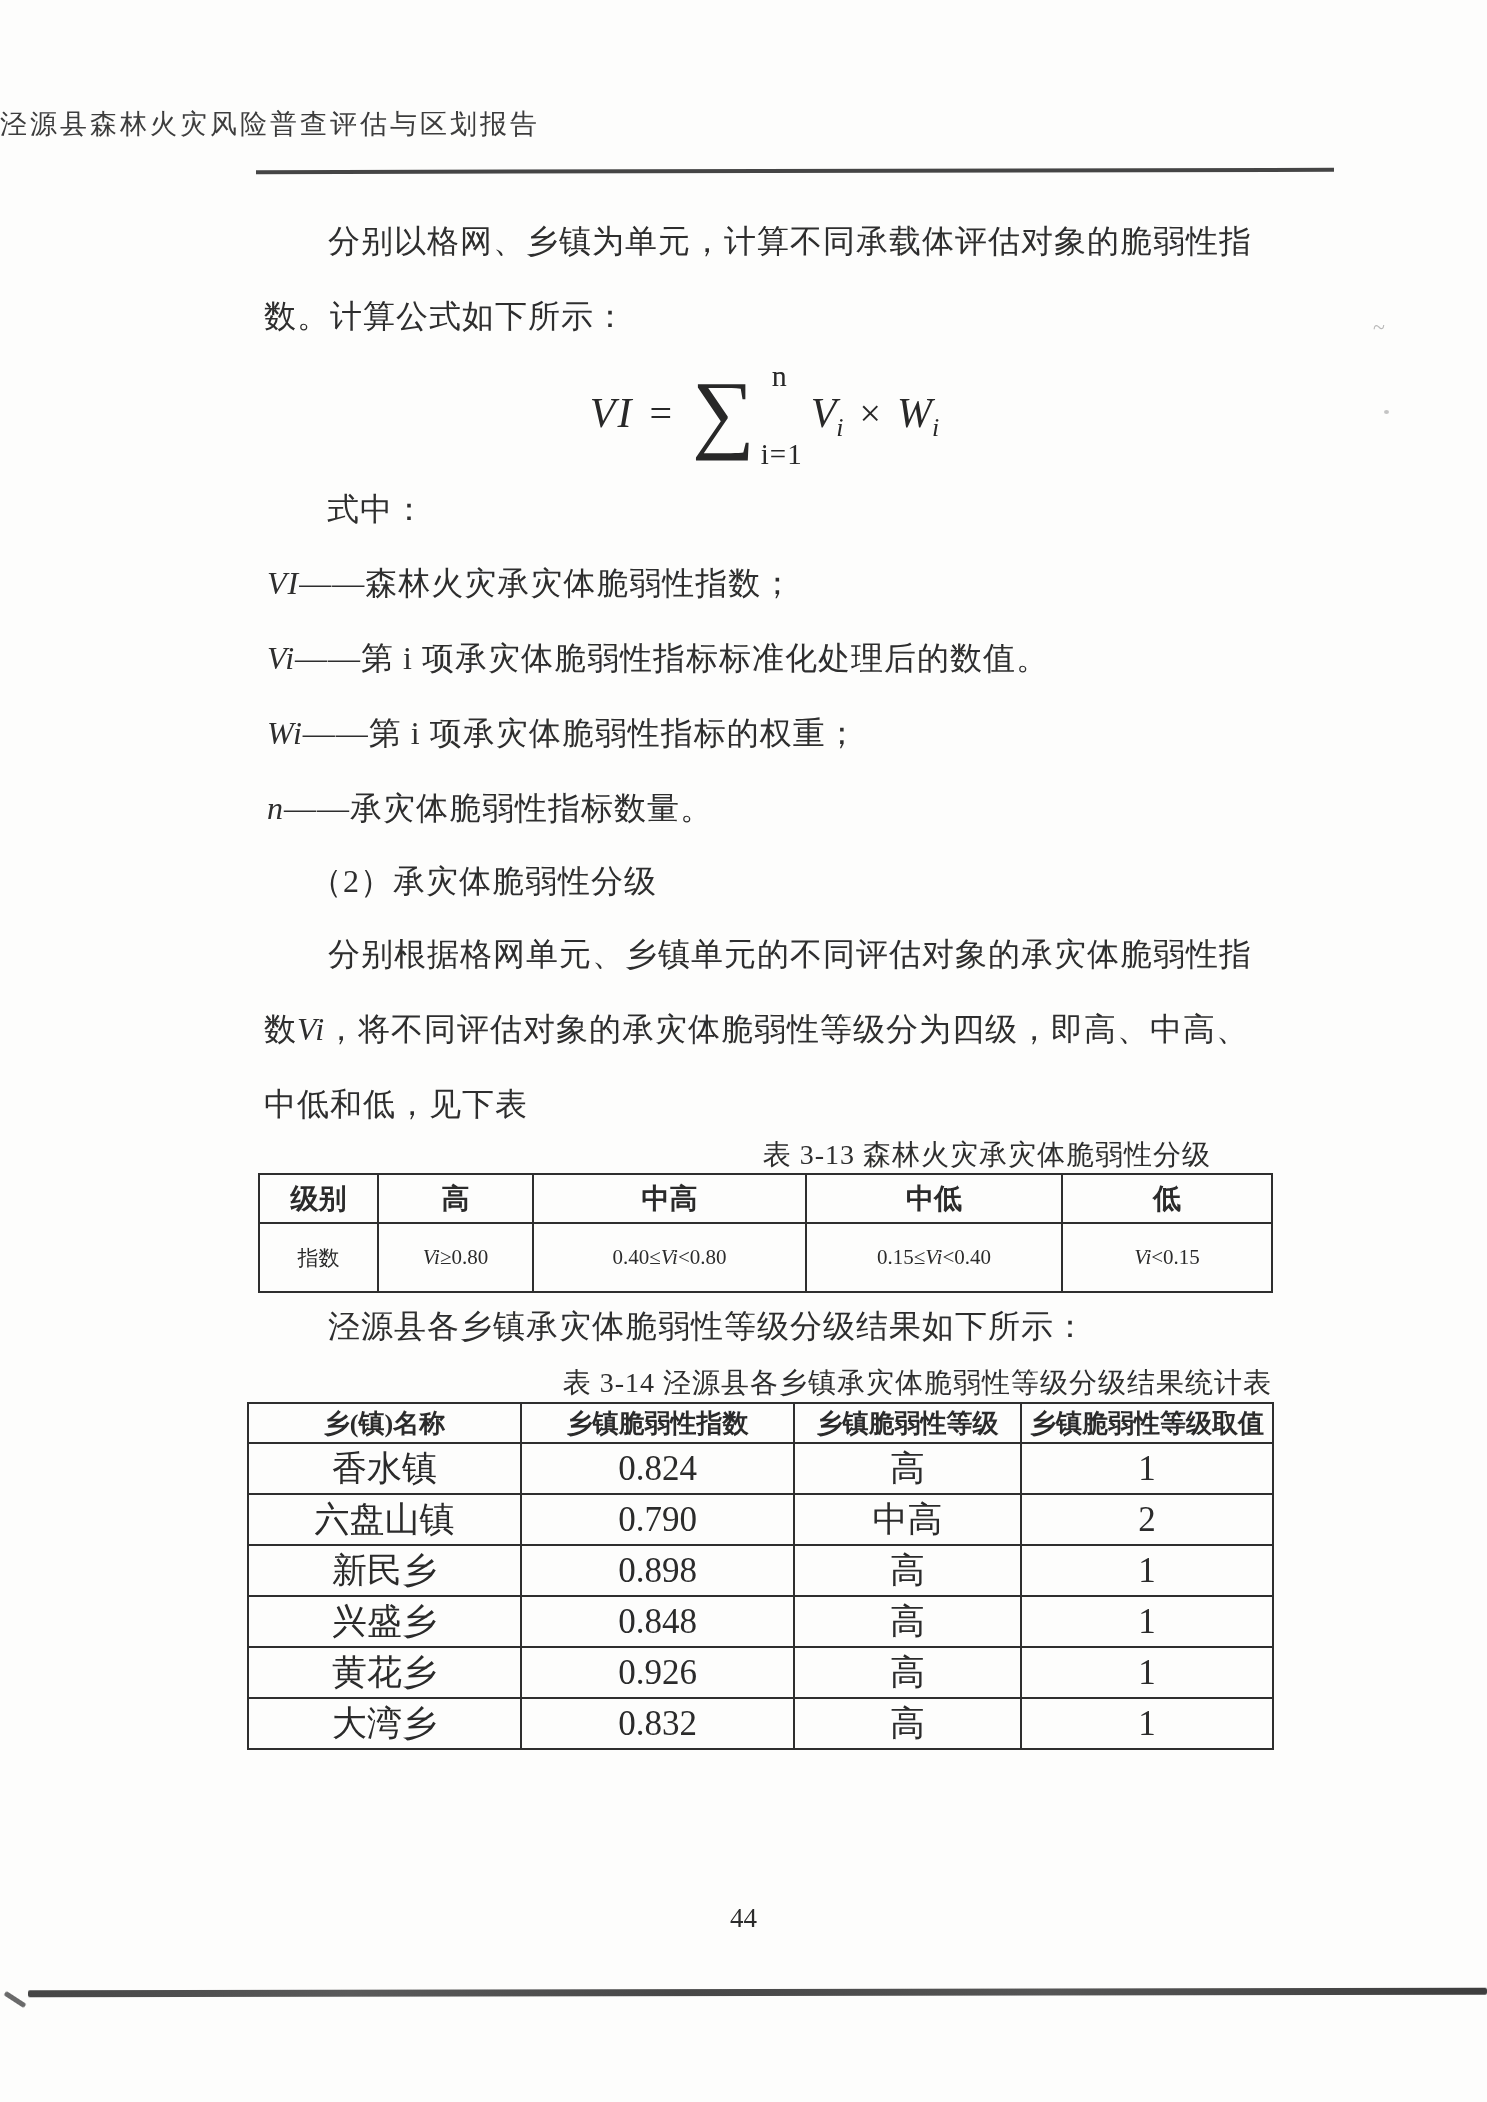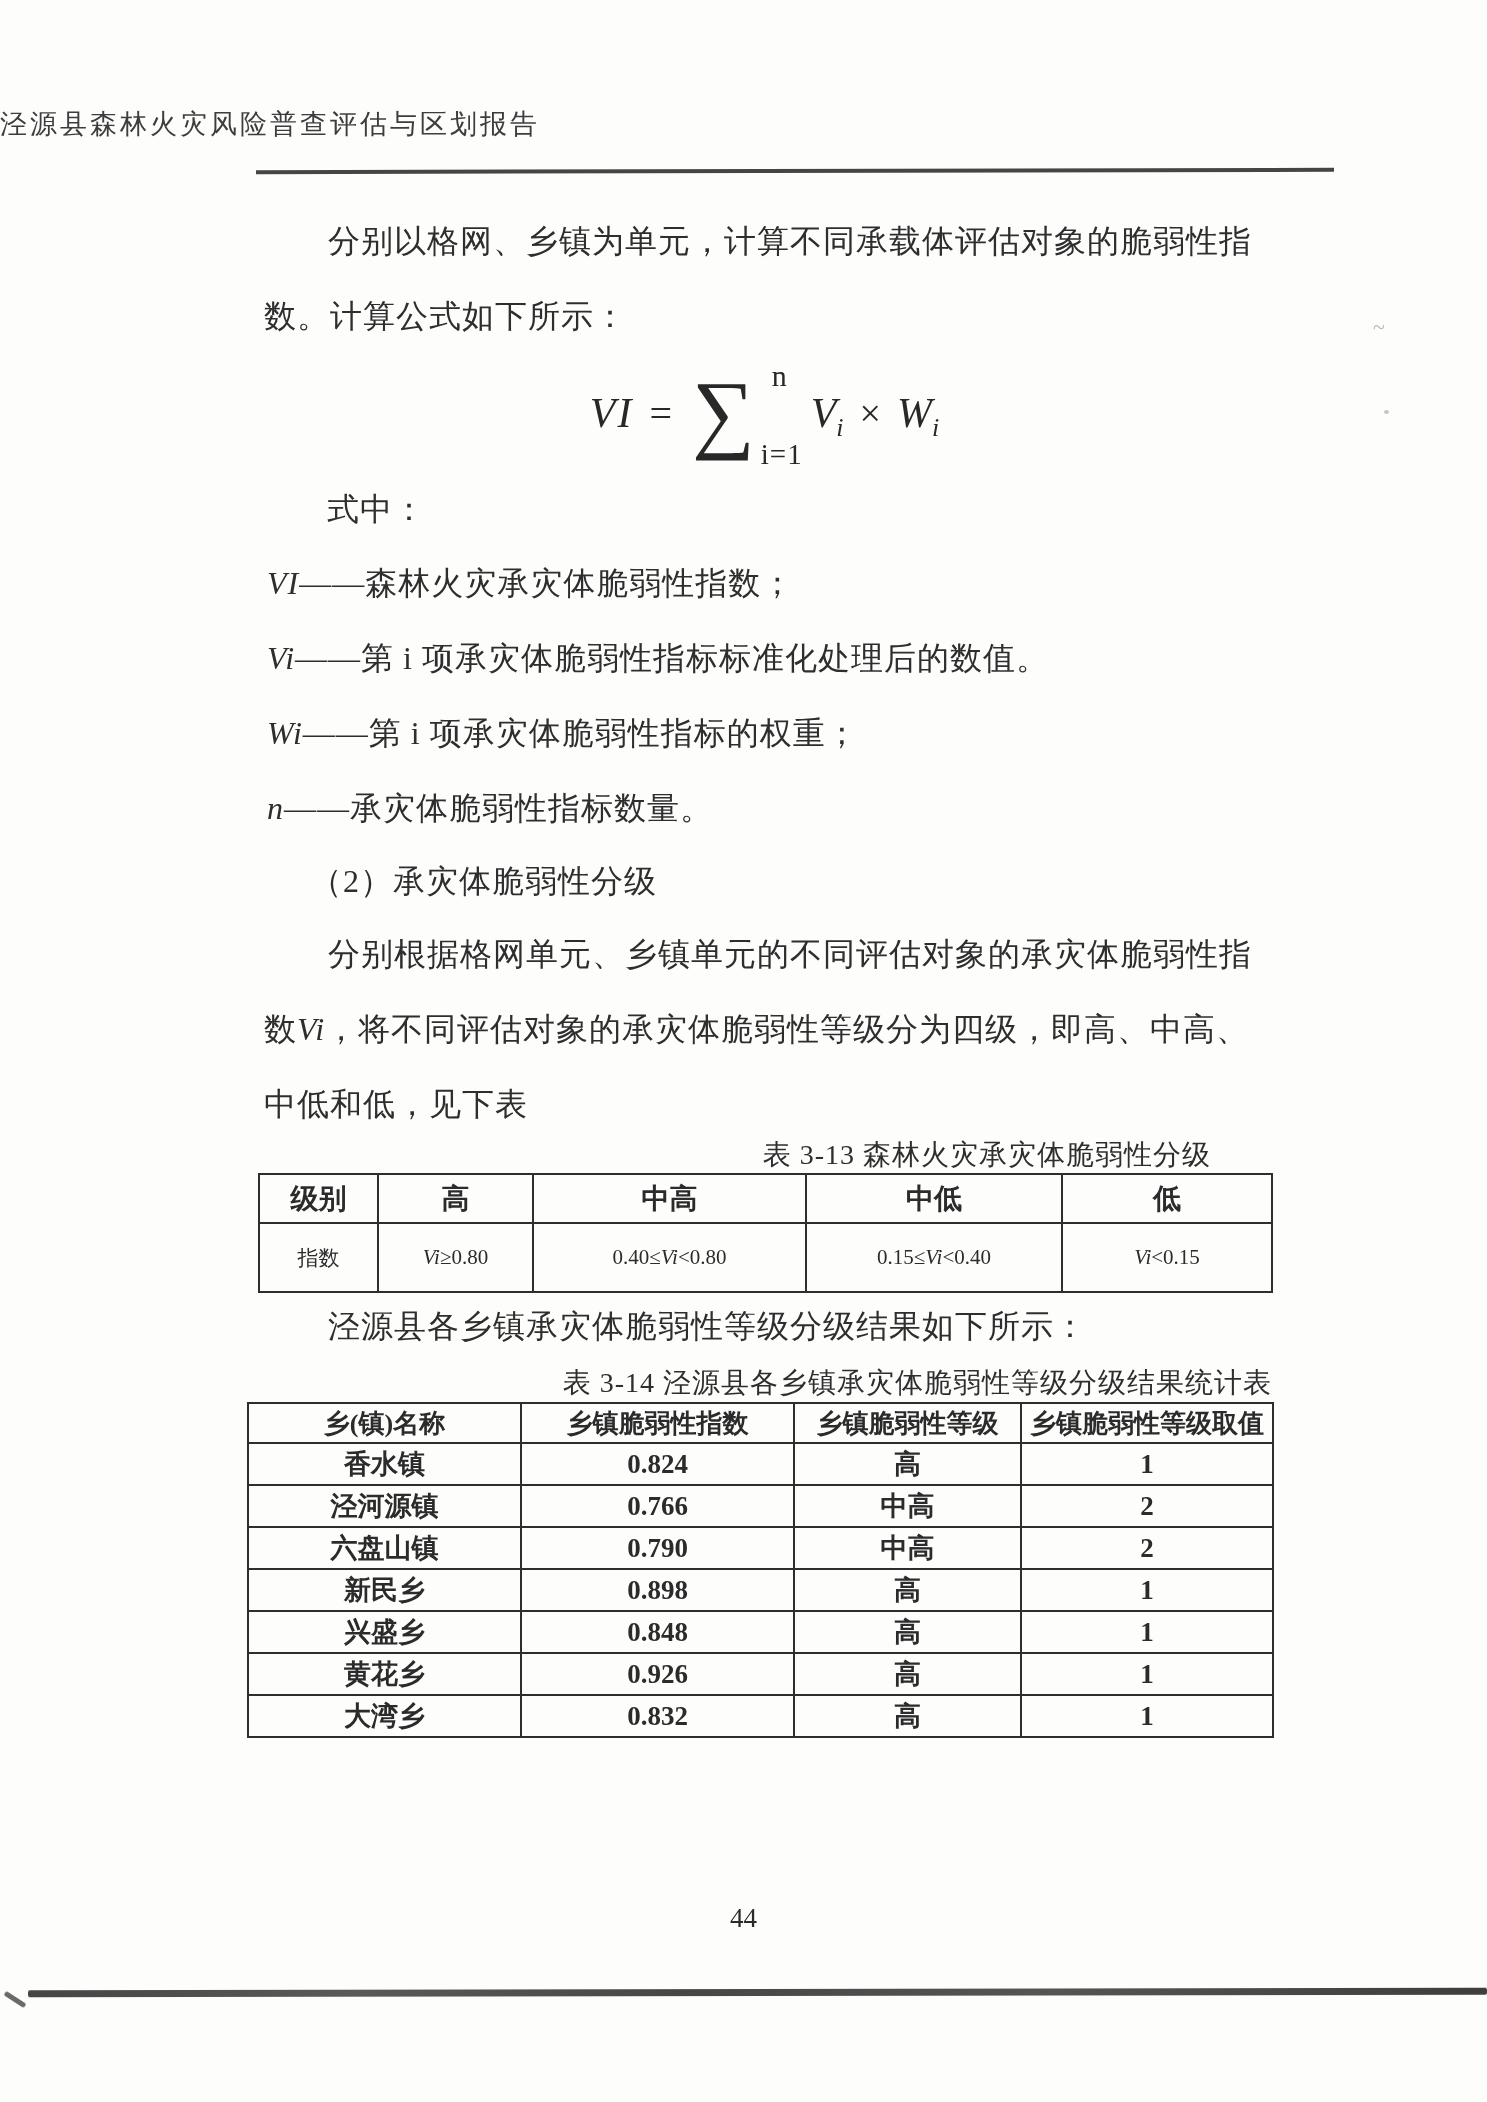--- a/index.html
+++ b/index.html
@@ -64,21 +64,21 @@
   .t13 th, .t13 td, .t14 th, .t14 td {
     border: 2.5px solid #2e2e2e;
     text-align: center;
     vertical-align: middle;
     overflow: hidden;
     white-space: nowrap;
   }
   .t13 th { height: 45px; font-weight: bold; font-size: 28px; }
   .t13 td { height: 65px; font-size: 21px; }
   .t14 th { height: 36px; font-weight: bold; font-size: 26px; text-align: center; }
-  .t14 td { height: 38px; font-size: 27px; font-weight: bold; margin-left: 36px; }
+  .t14 td { height: 38px; font-size: 35px; font-weight: normal; margin-left: 36px; }
   .caption {
     text-align: right;
     font-size: 28px;
     letter-spacing: 1px;
     white-space: nowrap;
     color: #2e2e2e;
   }
 
   .page-number {
     top: 1903px; left: 0; width: 100%;
@@ -200,26 +200,20 @@
       <th>乡镇脆弱性等级</th>
       <th>乡镇脆弱性等级取值</th>
     </tr>
     <tr>
       <td>香水镇</td>
       <td>0.824</td>
       <td>高</td>
       <td>1</td>
     </tr>
     <tr>
-      <td>泾河源镇</td>
-      <td>0.766</td>
-      <td>中高</td>
-      <td>2</td>
-    </tr>
-    <tr>
       <td>六盘山镇</td>
       <td>0.790</td>
       <td>中高</td>
       <td>2</td>
     </tr>
     <tr>
       <td>新民乡</td>
       <td>0.898</td>
       <td>高</td>
       <td>1</td>

